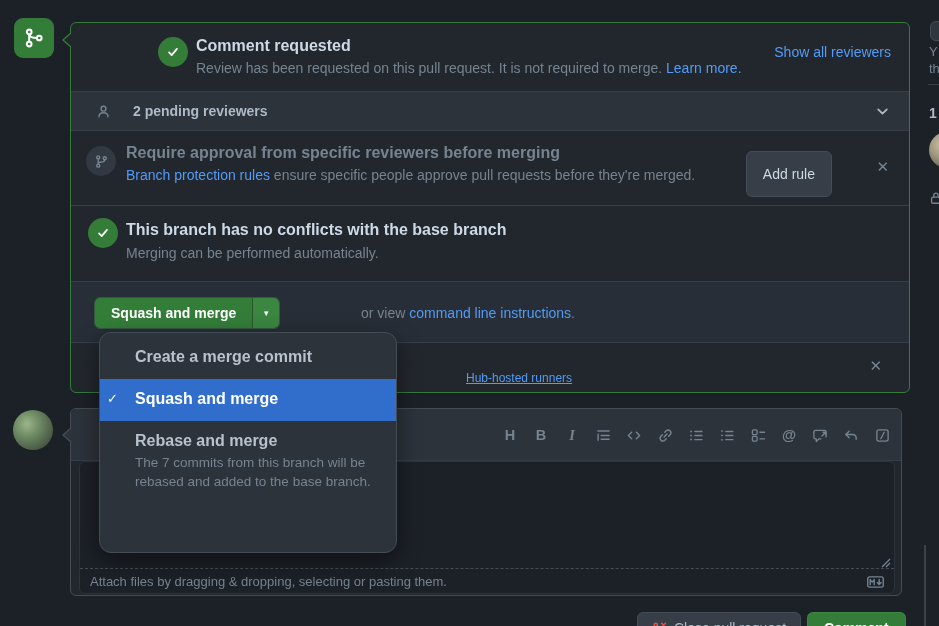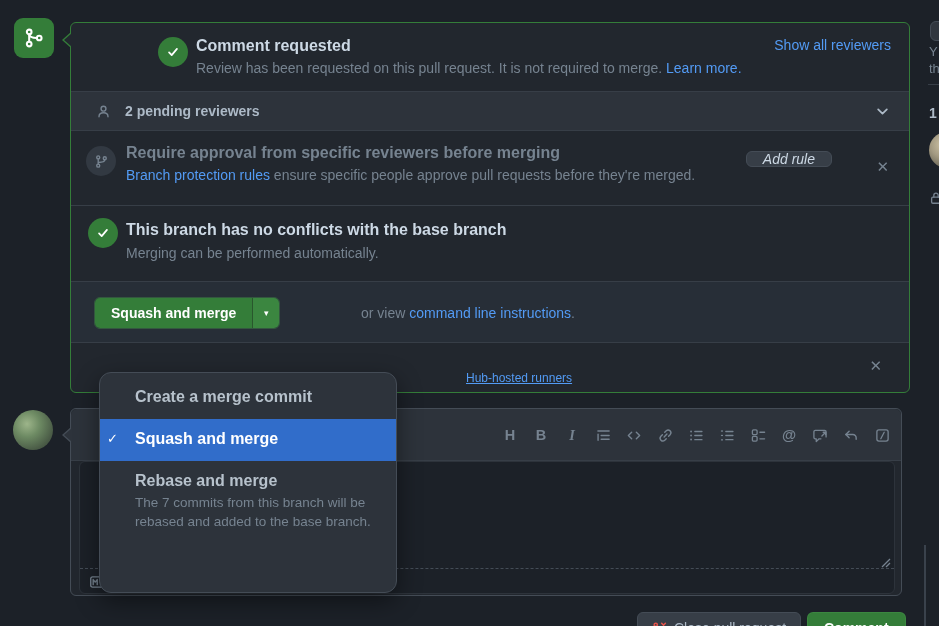--- a/index.html
+++ b/index.html
@@ -40,31 +40,31 @@
     display:flex; align-items:center; justify-content:center; }
   .green-circle { background:#347d39; }
   .grey-circle  { background:#323942; }
 
   .h16 { font-size:16px; font-weight:bold; color:#cdd9e5; }
   .muted { color:#768390; }
   .link { color:#539bf5; text-decoration:none; cursor:pointer; }
 
   .review-title { position:absolute; left:55px; top:14px; }
   .review-desc  { position:absolute; left:55px; top:37px; }
-  .show-all { position:absolute; right:18px; top:14px; font-size:14px; }
-
-  .pending-wrap { position:absolute; left:25px; top:0; height:38px; display:flex; align-items:center; gap:14px; }
+  .show-all { position:absolute; right:18px; top:21px; font-size:14px; }
+
+  .pending-wrap { position:absolute; left:25px; top:0; height:38px; display:flex; align-items:center; gap:22px; }
   .pending-label { font-weight:bold; color:#adbac7; }
   .pending-chevron { position:absolute; right:20px; top:13px; }
   .row-protect .status-circle { position:absolute; }
   .protect-title { position:absolute; left:55px; top:13px; color:#768390; }
   .protect-desc { position:absolute; left:55px; top:36px; }
-  .addrule-btn { position:absolute; right:77px; top:20px; height:16px; padding:0 16px;
+  .addrule-btn { position:absolute; right:77px; top:20px; height:46px; padding:0 16px;
     background:#373e47; border:1px solid #444c56; border-radius:6px;
-    color:#cdd9e5; font-size:14px; display:flex; align-items:center; cursor:pointer;font-style:italic; }
+    color:#cdd9e5; font-size:14px; display:flex; align-items:center; cursor:pointer; }
   .x-icon { color:#768390; font-size:15px; cursor:pointer; line-height:1; }
   .protect-x { position:absolute; right:20px; top:28px; }
 
   .conflict-circle { left:17px; top:12px; }
   .row-conflict .status-circle{ position:absolute; }
   .conflict-title { position:absolute; left:55px; top:15px; }
   .conflict-desc { position:absolute; left:55px; top:39px; }
 
   .merge-btn { position:absolute; left:23px; top:15px; height:32px; display:flex;
     border-radius:6px; overflow:hidden; cursor:pointer; border:1px solid rgba(70,149,74,.4); }
@@ -74,21 +74,21 @@
     border-left:1px solid rgba(20,30,22,.45); color:#fff; font-size:9px; }
   .or-view { position:absolute; left:290px; top:23px; font-size:14px; }
 
   .runners-link { position:absolute; left:395px; top:28px; font-size:12px;text-decoration:underline; }
   .runners-x { position:absolute; right:27px; top:15px; }
 
   
   .dropdown {
     position:absolute; left:99px; top:332px; width:298px; height:221px;
     background:#2d333b; border:1px solid #444c56; border-radius:12px;
-    box-shadow:0 8px 24px rgba(0,0,0,.45); z-index:10; overflow:hidden; padding-top:4px;margin-top:40px;
+    box-shadow:0 8px 24px rgba(0,0,0,.45); z-index:10; overflow:hidden; padding-top:4px;
   }
   .dd-item { position:relative; padding:11px 16px 10px 20px; cursor:pointer; }
   .dd-item.selected { background:#316dca; }
   .dd-title { font-size:16px; font-weight:bold; color:#b7c2cc; margin-bottom:3px; }
   .dd-item.selected .dd-title { color:#ffffff; }
   .dd-desc { font-size:13.5px; color:#768390; line-height:19px; width:256px; }
   .dd-item.selected .dd-desc { color:#d8e1ea; }
   .dd-check { position:absolute; left:7px; top:12px; color:#fff; font-size:13px; }
   .dd-item.selected .dd-title, .dd-item.selected .dd-desc { }
   .dd-indent { margin-left:15px; }
@@ -312,20 +312,21 @@
     </div>
     <div class="editor">
       <div class="textarea-zone"></div>
       <div class="resize-handle">
         <svg width="10" height="10" viewBox="0 0 10 10" stroke="#768390" stroke-width="1.2">
             <path d="M9 1 L1 9"></path>
             <path d="M9 5 L5 9"></path>
           </svg>
       </div>
       <div class="attach-bar">
+        <span>Attach files by dragging &amp; dropping, selecting or pasting them.</span>
         <span>
           <svg width="17" height="12" viewBox="0 0 16 11" fill="none" stroke="#768390" stroke-width="1.3" stroke-linejoin="round">
               <rect x="0.7" y="0.7" width="14.6" height="9.6" rx="1.6"></rect>
               <path d="M3 8 V3.2 L4.9 5.6 L6.8 3.2 V8" stroke-linecap="round"></path>
               <path d="M11.5 3.2 V7.6 M9.7 6 l1.8 1.8 L13.3 6" stroke-linecap="round"></path>
             </svg>
         </span>
       </div>
     </div>
   </div>

